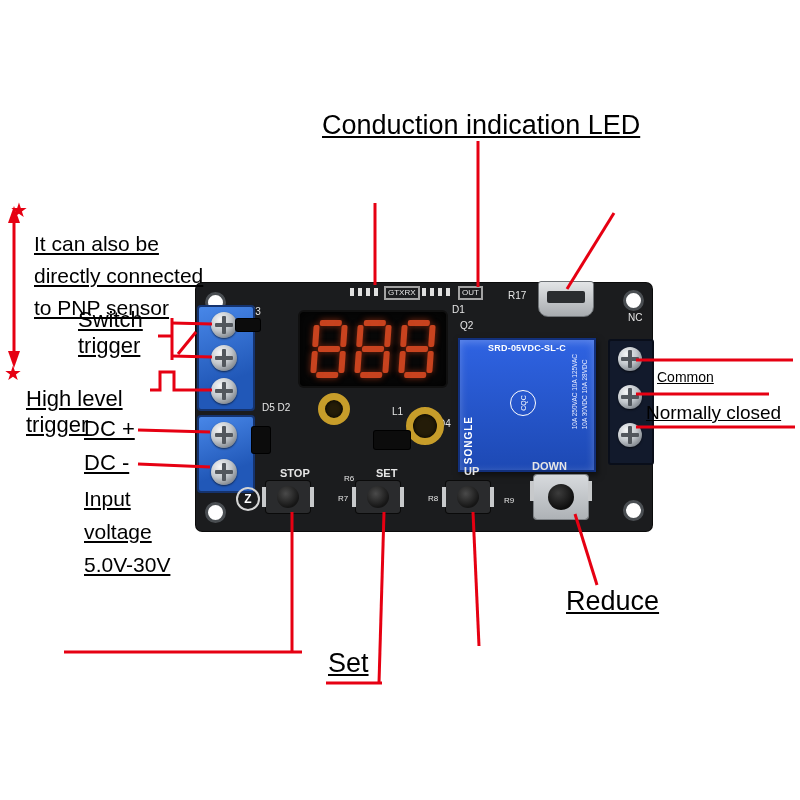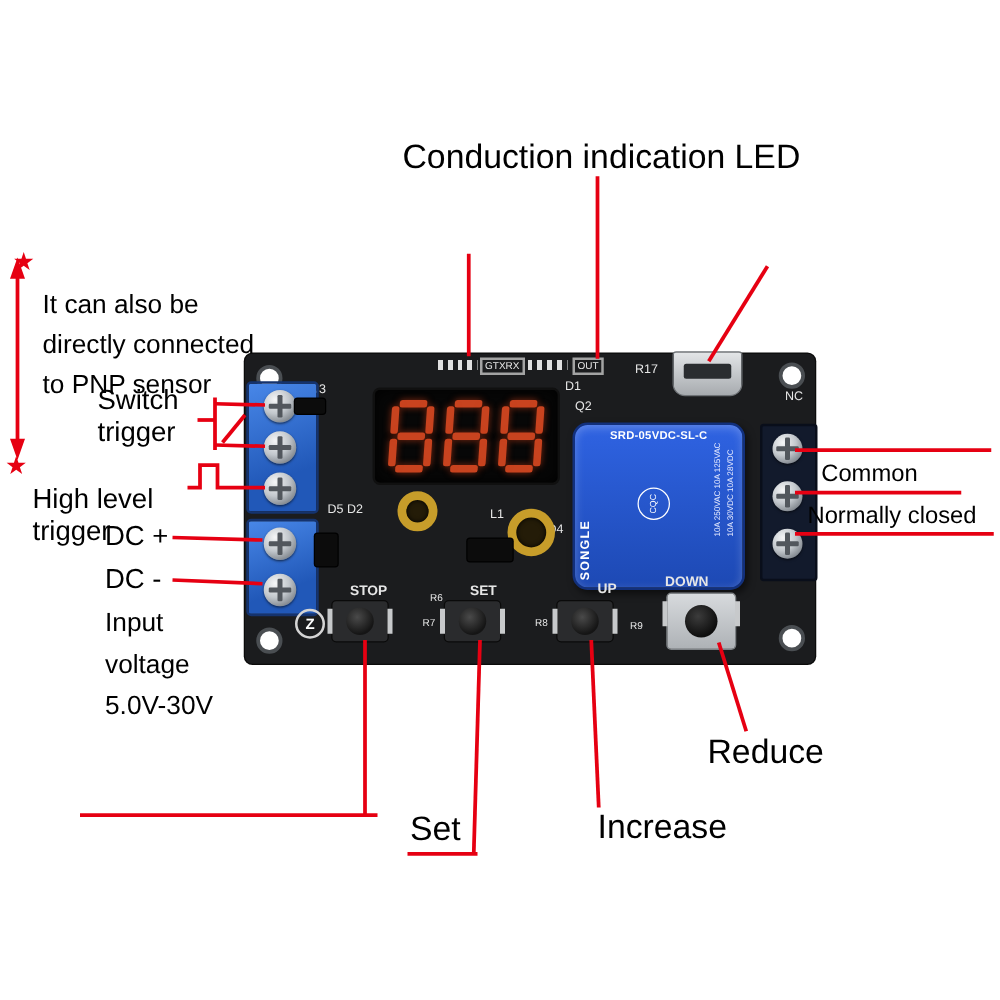--- a/index.html
+++ b/index.html
@@ -1,32 +1,32 @@
 <!DOCTYPE html>
 <html><head>
 <meta charset="utf-8">
 <style>
   html,body{margin:0;padding:0;background:#fff;}
   .stage{position:relative;width:800px;height:800px;background:#fff;overflow:hidden;
          font-family:"Liberation Sans",sans-serif;color:#000;}
 
   
-  .lab{position:absolute;color:#000;white-space:pre-line;z-index:20;line-height:1.15;}
+  .lab{position:absolute;color:#000;white-space:pre-line;z-index:20;line-height:1.15;text-decoration:underline;}
   .big{font-size:27px;}
   #lab-conduction{left:322px;top:110px;}
   #lab-ttl{left:214px;top:146px;font-size:26px;line-height:27px;}
   #lab-usb{left:568px;top:182px;}
   #lab-pnp{left:34px;top:196px;font-size:21px;line-height:32px;}
   #lab-switch{left:78px;top:307px;font-size:22px;line-height:26px;}
   #lab-hl{left:26px;top:360px;font-size:22px;line-height:26px;}
   #lab-dcp{left:84px;top:416px;font-size:22px;}
   #lab-dcm{left:84px;top:450px;font-size:22px;}
   #lab-iv{left:84px;top:482px;font-size:21px;line-height:33px;}
   #lab-no{left:654px;top:337px;font-size:20px;}
-  #lab-com{left:657px;top:369px;font-size:19px;}
+  #lab-com{left:657px;top:369px;font-size:14px;}
   #lab-ncl{left:646px;top:402px;font-size:19px;}
   #lab-reduce{left:566px;top:586px;}
   #lab-estop{left:66px;top:616px;}
   #lab-set{left:328px;top:648px;}
   #lab-inc{left:478px;top:646px;}
   .star{position:absolute;color:#e60012;font-size:20px;line-height:1;}
   #lab-pnp .star{left:-24px;top:4px;}
   #lab-hl .star{left:-22px;top:3px;}
 
   
@@ -43,21 +43,21 @@
   .p1{left:154px;top:5px;width:32px;}
   .p2{left:226px;top:5px;width:32px;}
   .boxed{border:2px solid #a3a3a3;padding:1px 2px;font-size:8px;}
   .sk.gtxrx{left:188px;top:3px;}
   .sk.out{left:262px;top:3px;}
   .sk.u3{left:52px;top:24px}.sk.d1{left:256px;top:22px}.sk.q2{left:264px;top:38px}.sk.r17{left:312px;top:8px}
   .sk.d5d2{left:66px;top:120px}.sk.l1{left:196px;top:124px}.sk.d4{left:242px;top:136px}
   .sk.nc{left:432px;top:30px;font-size:10px}.sk.no{left:436px;top:170px;font-size:10px}
   .sk.bstop{left:84px;top:185px;font-size:11px;font-weight:bold}
   .sk.bset{left:180px;top:185px;font-size:11px;font-weight:bold}
-  .sk.bup{left:282px;top:183px;font-size:11px;font-weight:bold}
+  .sk.bup{left:268px;top:183px;font-size:11px;font-weight:bold}
   .sk.bdown{left:336px;top:178px;font-size:11px;font-weight:bold}
   .sk.r6{left:148px;top:192px;font-size:8px}.sk.r7{left:142px;top:212px;font-size:8px}
   .sk.r8{left:232px;top:212px;font-size:8px}.sk.r9{left:308px;top:214px;font-size:8px}
 
   
   .display{position:absolute;left:104px;top:29px;width:146px;height:74px;background:#070707;border-radius:4px;
            display:flex;align-items:center;justify-content:center;box-shadow:inset 0 0 12px #000,0 0 0 2px #101010;}
   .digit{position:relative;width:34px;height:58px;margin:0 5px;transform:skewX(-4deg);}
   .seg{position:absolute;background:#2c0b06;border-radius:2px;}
   .seg.on{background:#c8431f;box-shadow:0 0 6px rgba(230,70,25,.55);}
@@ -79,21 +79,21 @@
   .screw::before,.screw::after{content:"";position:absolute;left:4px;top:11px;width:18px;height:4px;background:#52575d;border-radius:1px;}
   .screw::after{transform:rotate(90deg);}
   .screw.small{width:24px;height:24px;}
   .screw.small::before,.screw.small::after{left:3px;top:10px;width:18px;height:4px;}
   .s1{left:12px;top:5px}.s2{left:12px;top:38px}.s3{left:12px;top:71px}
   .s4{left:12px;top:5px}.s5{left:12px;top:42px}
   .outblock{position:absolute;left:412px;top:56px;width:42px;height:122px;background:#121a2c;border:2px solid #090e1a;border-radius:3px;}
   .o1{left:8px;top:6px}.o2{left:8px;top:44px}.o3{left:8px;top:82px}
 
   
-  .relay{position:absolute;left:262px;top:55px;width:134px;height:130px;border-radius:12px;
+  .relay{position:absolute;left:262px;top:55px;width:134px;height:130px;border-radius:0;
          background:linear-gradient(180deg,#2f63e2,#1d49b4);border:2px solid #12307c;
          box-shadow:inset 0 2px 8px rgba(255,255,255,.25),2px 3px 6px rgba(0,0,0,.5);}
   .relay .model{position:absolute;top:3px;width:100%;text-align:center;color:#fff;font-size:9px;font-weight:bold;letter-spacing:.2px;}
   .relay .brand{position:absolute;left:3px;bottom:6px;color:#fff;font-size:10px;font-weight:bold;
                 writing-mode:vertical-rl;transform:rotate(180deg);letter-spacing:1px;}
   .relay .ratings{position:absolute;right:3px;top:14px;color:#e8ecff;font-size:6.5px;line-height:1.6;
                   writing-mode:vertical-rl;transform:rotate(180deg);white-space:pre-line;}
   .relay .badge{position:absolute;left:50px;top:50px;width:24px;height:24px;border:1.5px solid #fff;border-radius:50%;
                 color:#fff;font-size:7px;display:flex;align-items:center;justify-content:center;transform:rotate(-90deg);}
 
@@ -290,14 +290,13 @@
   <div class="lab" id="lab-dcm">DC -</div>
   <div class="lab" id="lab-iv">Input
 voltage
 5.0V-30V</div>
 
   <div class="lab" id="lab-com">Common</div>
   <div class="lab" id="lab-ncl">Normally closed</div>
 
   <div class="lab big" id="lab-reduce">Reduce</div>
   <div class="lab big" id="lab-set">Set</div>
-  <div class="lab big" id="lab-inc">Increase</div>
 </div>
 
 </body></html>

